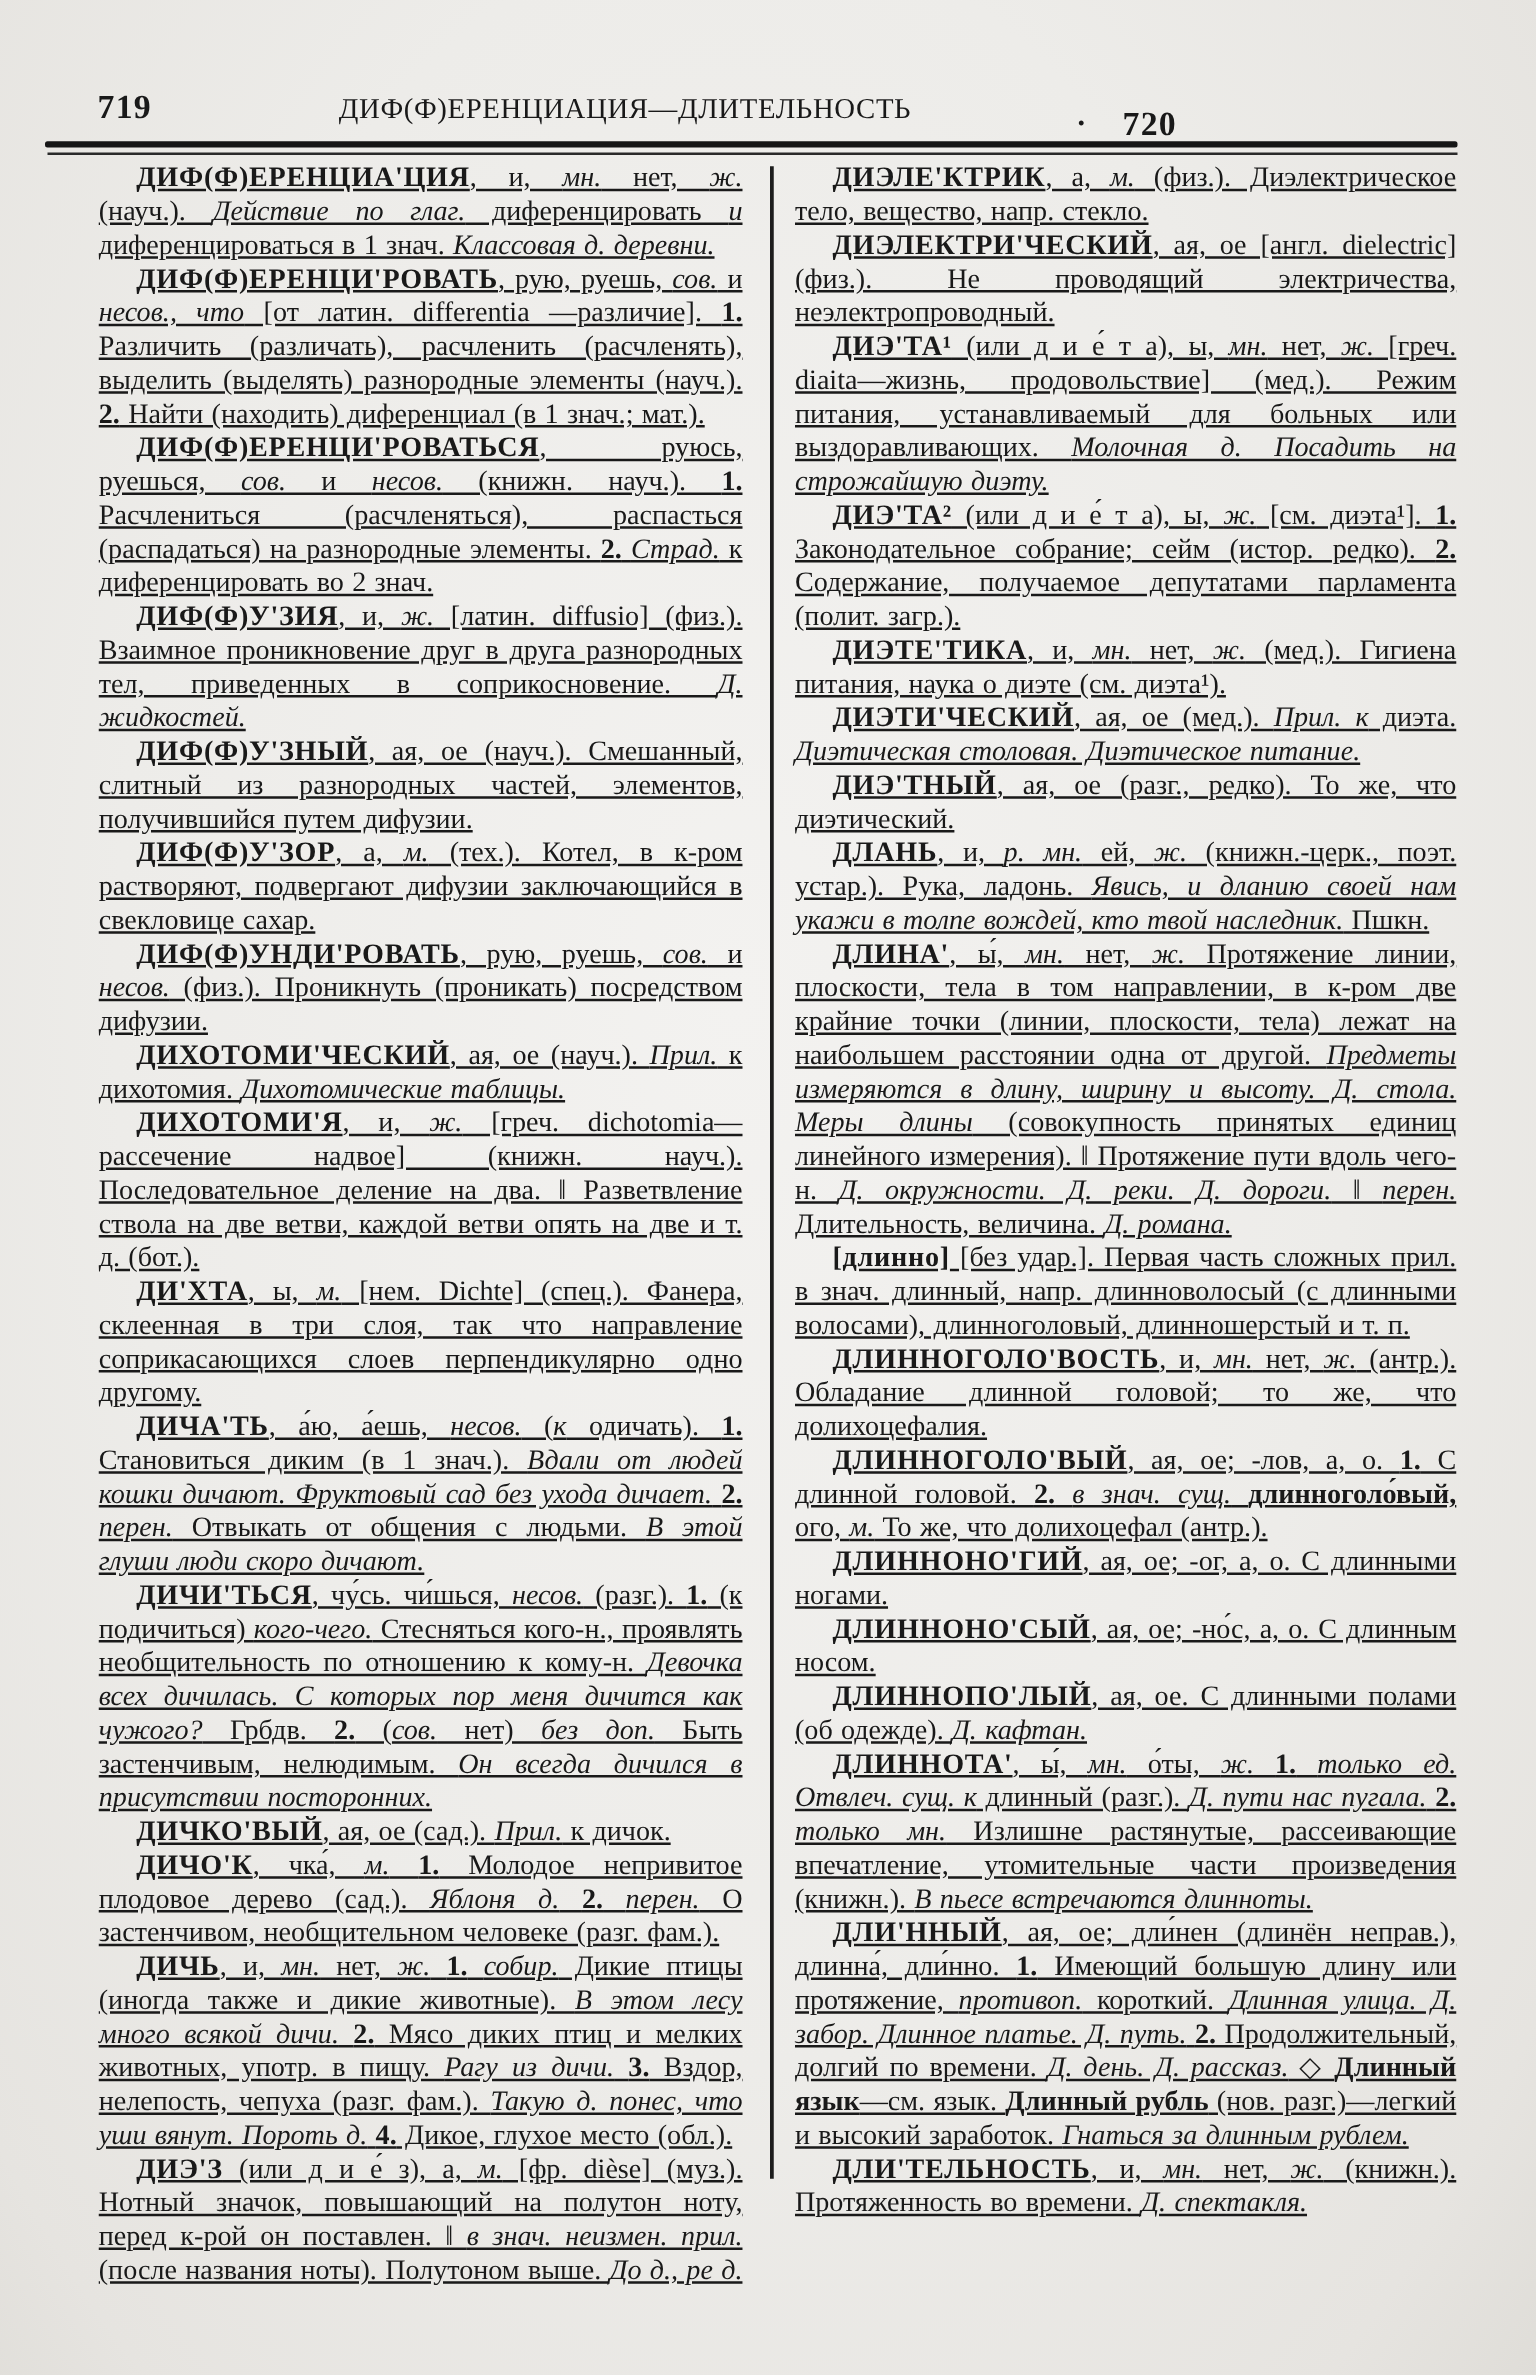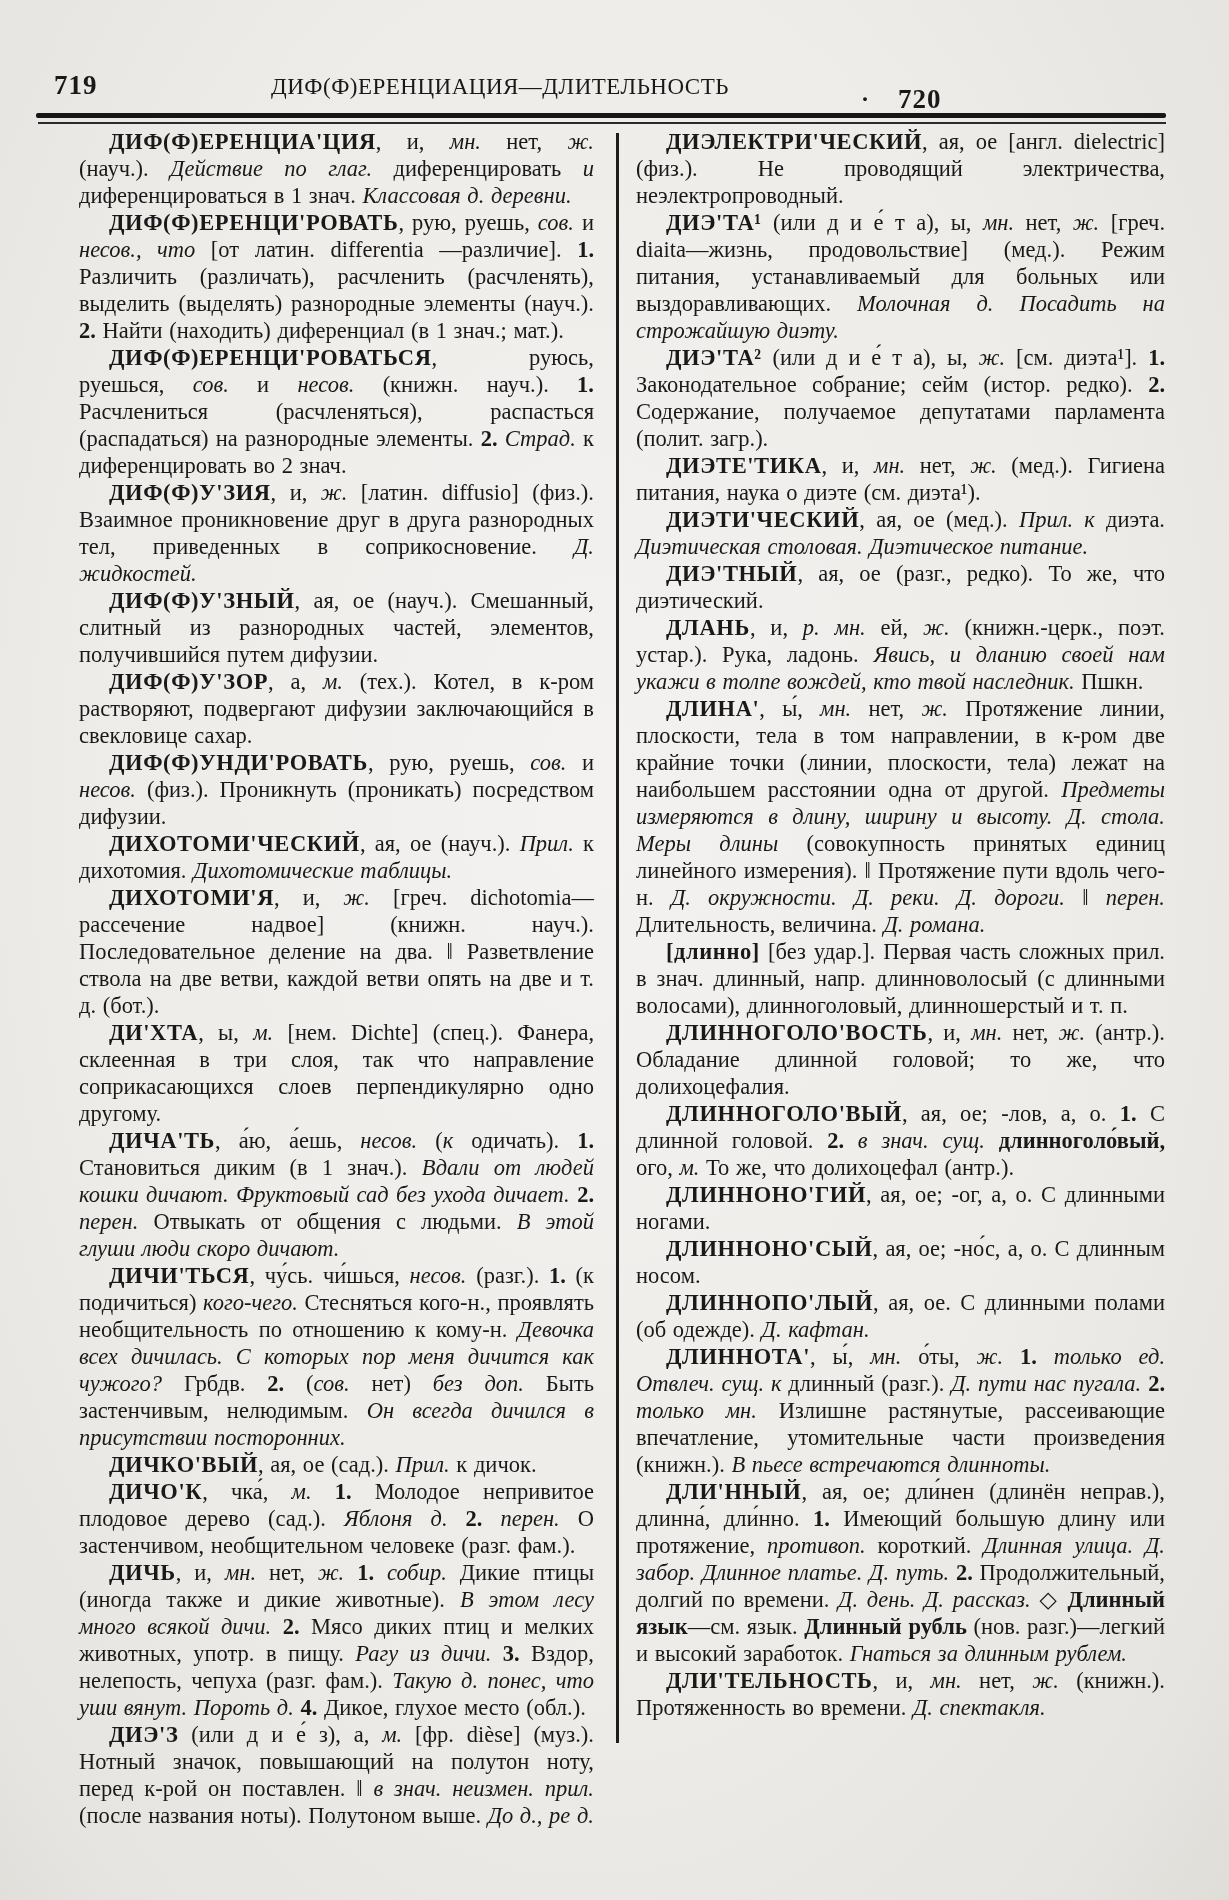--- a/index.html
+++ b/index.html
@@ -5,38 +5,39 @@
   html,body{margin:0;padding:0;}
   body{
     width:1229px;height:1900px;position:relative;overflow:hidden;
     background:#ecebe8;
     background-image:radial-gradient(ellipse at 48% 42%, #f3f2f0 0%, #edecE9 55%, #e6e4e0 88%, #dfddd8 100%);
     font-family:"Liberation Serif","DejaVu Serif",serif;
     color:#191919;
     -webkit-font-smoothing:antialiased;
   }
   .pagenum{position:absolute;font-weight:bold;font-size:27px;letter-spacing:1px;}
-  #page-num-left{left:54px;top:70px;}
+  #page-num-left{left:78px;top:70px;}
   #page-num-right{left:898px;top:70px;margin-top:14px;}
   #header-title{
     position:absolute;left:0;top:74px;width:1000px;text-align:center;
     font-weight:normal;font-size:23px;letter-spacing:0.5px;
   }
   #ink-speck{position:absolute;left:862px;top:80px;font-weight:bold;font-size:24px;}
   #rule-thick{position:absolute;left:36px;top:113px;width:1130px;height:5px;background:#161616;border-radius:2px;}
   #rule-thin{position:absolute;left:38px;top:122px;width:1128px;height:2px;background:#2a2a2a;}
   #column-divider{position:absolute;left:616px;top:133px;width:3px;height:1610px;background:#1d1d1d;}
   .column{position:absolute;top:128px;}
   #col-left{left:79px;width:515px;}
   #col-right{left:636px;width:529px;}
   p.entry{
     margin:0;padding:0;
     font-size:22.5px;line-height:27px;
     text-align:justify;text-indent:30px;
     word-spacing:1px;
+    text-decoration:underline;
   }
   p.entry span.b{font-weight:bold;}
   p.entry span.i{font-style:italic;}
   p.entry > span.b:first-child{letter-spacing:0.6px;}
 </style>
 </head>
 <body>
 
 <div class="pagenum" id="page-num-left">719</div>
 <div id="header-title">ДИФ(Ф)ЕРЕНЦИАЦИЯ—ДЛИТЕЛЬНОСТЬ</div>
@@ -59,20 +60,21 @@
     <p class="entry"><span class="b">ДИХОТОМИ'Я</span><span class="r">, и, </span><span class="i">ж.</span><span class="r"> [греч. dichotomia— рассечение надвое] (книжн. науч.). Последовательное деление на два. ‖ Разветвление ствола на две ветви, каждой ветви опять на две и т. д. (бот.).</span></p>
     <p class="entry"><span class="b">ДИ'ХТА</span><span class="r">, ы, </span><span class="i">м.</span><span class="r"> [нем. Dichte] (спец.). Фанера, склеенная в три слоя, так что направление соприкасающихся слоев перпендикулярно одно другому.</span></p>
     <p class="entry"><span class="b">ДИЧА'ТЬ</span><span class="r">, а́ю, а́ешь, </span><span class="i">несов.</span><span class="r"> (</span><span class="i">к</span><span class="r"> одичать). </span><span class="b">1.</span><span class="r"> Становиться диким (в 1 знач.). </span><span class="i">Вдали от людей кошки дичают. Фруктовый сад без ухода дичает.</span><span class="r"> </span><span class="b">2.</span><span class="r"> </span><span class="i">перен.</span><span class="r"> Отвыкать от общения с людьми. </span><span class="i">В этой глуши люди скоро дичают.</span></p>
     <p class="entry"><span class="b">ДИЧИ'ТЬСЯ</span><span class="r">, чу́сь. чи́шься, </span><span class="i">несов.</span><span class="r"> (разг.). </span><span class="b">1.</span><span class="r"> (к подичиться) </span><span class="i">кого-чего.</span><span class="r"> Стесняться кого-н., проявлять необщительность по отношению к кому-н. </span><span class="i">Девочка всех дичилась. С которых пор меня дичится как чужого?</span><span class="r"> Грбдв. </span><span class="b">2.</span><span class="r"> (</span><span class="i">сов.</span><span class="r"> нет) </span><span class="i">без доп.</span><span class="r"> Быть застенчивым, нелюдимым. </span><span class="i">Он всегда дичился в присутствии посторонних.</span></p>
     <p class="entry"><span class="b">ДИЧКО'ВЫЙ</span><span class="r">, ая, ое (сад.). </span><span class="i">Прил.</span><span class="r"> к дичок.</span></p>
     <p class="entry"><span class="b">ДИЧО'К</span><span class="r">, чка́, </span><span class="i">м.</span><span class="r"> </span><span class="b">1.</span><span class="r"> Молодое непривитое плодовое дерево (сад.). </span><span class="i">Яблоня д.</span><span class="r"> </span><span class="b">2.</span><span class="r"> </span><span class="i">перен.</span><span class="r"> О застенчивом, необщительном человеке (разг. фам.).</span></p>
     <p class="entry"><span class="b">ДИЧЬ</span><span class="r">, и, </span><span class="i">мн.</span><span class="r"> нет, </span><span class="i">ж.</span><span class="r"> </span><span class="b">1.</span><span class="r"> </span><span class="i">собир.</span><span class="r"> Дикие птицы (иногда также и дикие животные). </span><span class="i">В этом лесу много всякой дичи.</span><span class="r"> </span><span class="b">2.</span><span class="r"> Мясо диких птиц и мелких животных, употр. в пищу. </span><span class="i">Рагу из дичи.</span><span class="r"> </span><span class="b">3.</span><span class="r"> Вздор, нелепость, чепуха (разг. фам.). </span><span class="i">Такую д. понес, что уши вянут. Пороть д.</span><span class="r"> </span><span class="b">4.</span><span class="r"> Дикое, глухое место (обл.).</span></p>
     <p class="entry"><span class="b">ДИЭ'З</span><span class="r"> (или д и е́ з), а, </span><span class="i">м.</span><span class="r"> [фр. dièse] (муз.). Нотный значок, повышающий на полутон ноту, перед к-рой он поставлен. ‖ </span><span class="i">в знач. неизмен. прил.</span><span class="r"> (после названия ноты). Полутоном выше. </span><span class="i">До д., ре д.</span></p>
   </div>
 <div class="column" id="col-right">
+    <p class="entry"><span class="b">ДИЭЛЕ'КТРИК</span><span class="r">, а, </span><span class="i">м.</span><span class="r"> (физ.). Диэлектрическое тело, вещество, напр. стекло.</span></p>
     <p class="entry"><span class="b">ДИЭЛЕКТРИ'ЧЕСКИЙ</span><span class="r">, ая, ое [англ. dielectric] (физ.). Не проводящий электричества, неэлектропроводный.</span></p>
     <p class="entry"><span class="b">ДИЭ'ТА¹</span><span class="r"> (или д и е́ т а), ы, </span><span class="i">мн.</span><span class="r"> нет, </span><span class="i">ж.</span><span class="r"> [греч. diaita—жизнь, продовольствие] (мед.). Режим питания, устанавливаемый для больных или выздоравливающих. </span><span class="i">Молочная д. Посадить на строжайшую диэту.</span></p>
     <p class="entry"><span class="b">ДИЭ'ТА²</span><span class="r"> (или д и е́ т а), ы, </span><span class="i">ж.</span><span class="r"> [см. диэта¹]. </span><span class="b">1.</span><span class="r"> Законодательное собрание; сейм (истор. редко). </span><span class="b">2.</span><span class="r"> Содержание, получаемое депутатами парламента (полит. загр.).</span></p>
     <p class="entry"><span class="b">ДИЭТЕ'ТИКА</span><span class="r">, и, </span><span class="i">мн.</span><span class="r"> нет, </span><span class="i">ж.</span><span class="r"> (мед.). Гигиена питания, наука о диэте (см. диэта¹).</span></p>
     <p class="entry"><span class="b">ДИЭТИ'ЧЕСКИЙ</span><span class="r">, ая, ое (мед.). </span><span class="i">Прил. к</span><span class="r"> диэта. </span><span class="i">Диэтическая столовая. Диэтическое питание.</span></p>
     <p class="entry"><span class="b">ДИЭ'ТНЫЙ</span><span class="r">, ая, ое (разг., редко). То же, что диэтический.</span></p>
     <p class="entry"><span class="b">ДЛАНЬ</span><span class="r">, и, </span><span class="i">р. мн.</span><span class="r"> ей, </span><span class="i">ж.</span><span class="r"> (книжн.-церк., поэт. устар.). Рука, ладонь. </span><span class="i">Явись, и дланию своей нам укажи в толпе вождей, кто твой наследник.</span><span class="r"> Пшкн.</span></p>
     <p class="entry"><span class="b">ДЛИНА'</span><span class="r">, ы́, </span><span class="i">мн.</span><span class="r"> нет, </span><span class="i">ж.</span><span class="r"> Протяжение линии, плоскости, тела в том направлении, в к-ром две крайние точки (линии, плоскости, тела) лежат на наибольшем расстоянии одна от другой. </span><span class="i">Предметы измеряются в длину, ширину и высоту. Д. стола. Меры длины</span><span class="r"> (совокупность принятых единиц линейного измерения). ‖ Протяжение пути вдоль чего-н. </span><span class="i">Д. окружности. Д. реки. Д. дороги.</span><span class="r"> ‖ </span><span class="i">перен.</span><span class="r"> Длительность, величина. </span><span class="i">Д. романа.</span></p>
     <p class="entry"><span class="b">[длинно]</span><span class="r"> [без удар.]. Первая часть сложных прил. в знач. длинный, напр. длинноволосый (с длинными волосами), длинноголовый, длинношерстый и т. п.</span></p>
     <p class="entry"><span class="b">ДЛИННОГОЛО'ВОСТЬ</span><span class="r">, и, </span><span class="i">мн.</span><span class="r"> нет, </span><span class="i">ж.</span><span class="r"> (антр.). Обладание длинной головой; то же, что долихоцефалия.</span></p>

